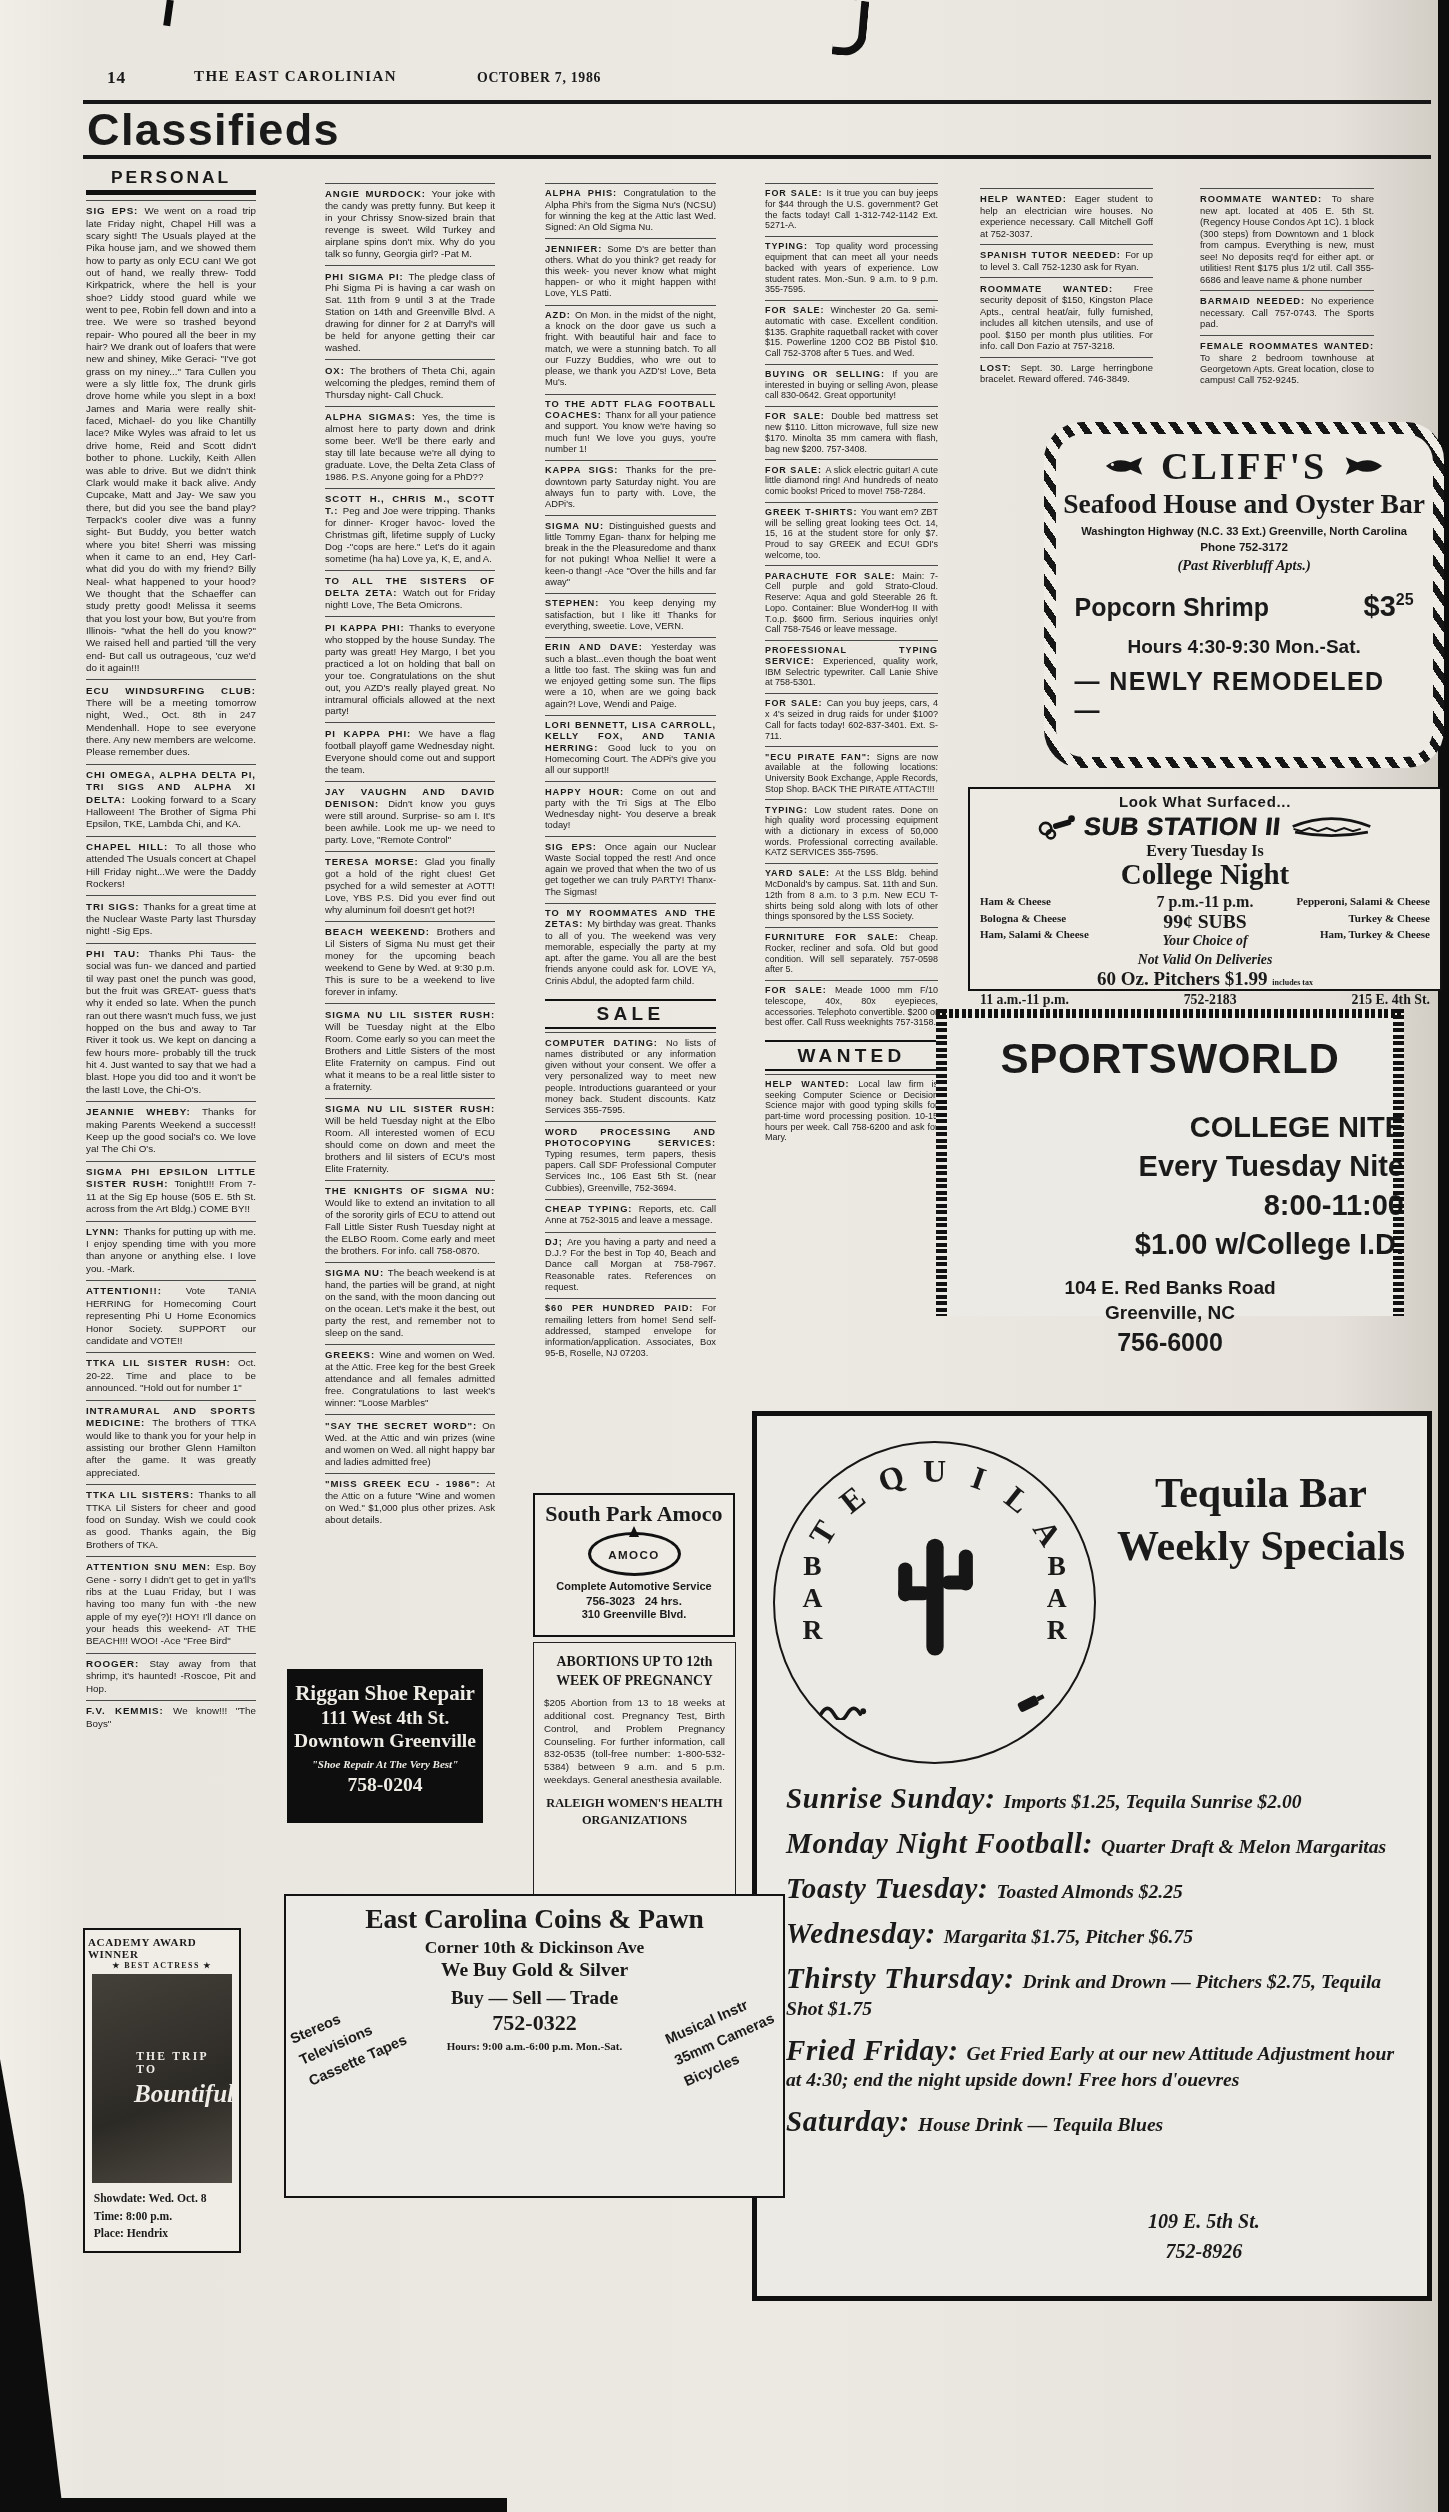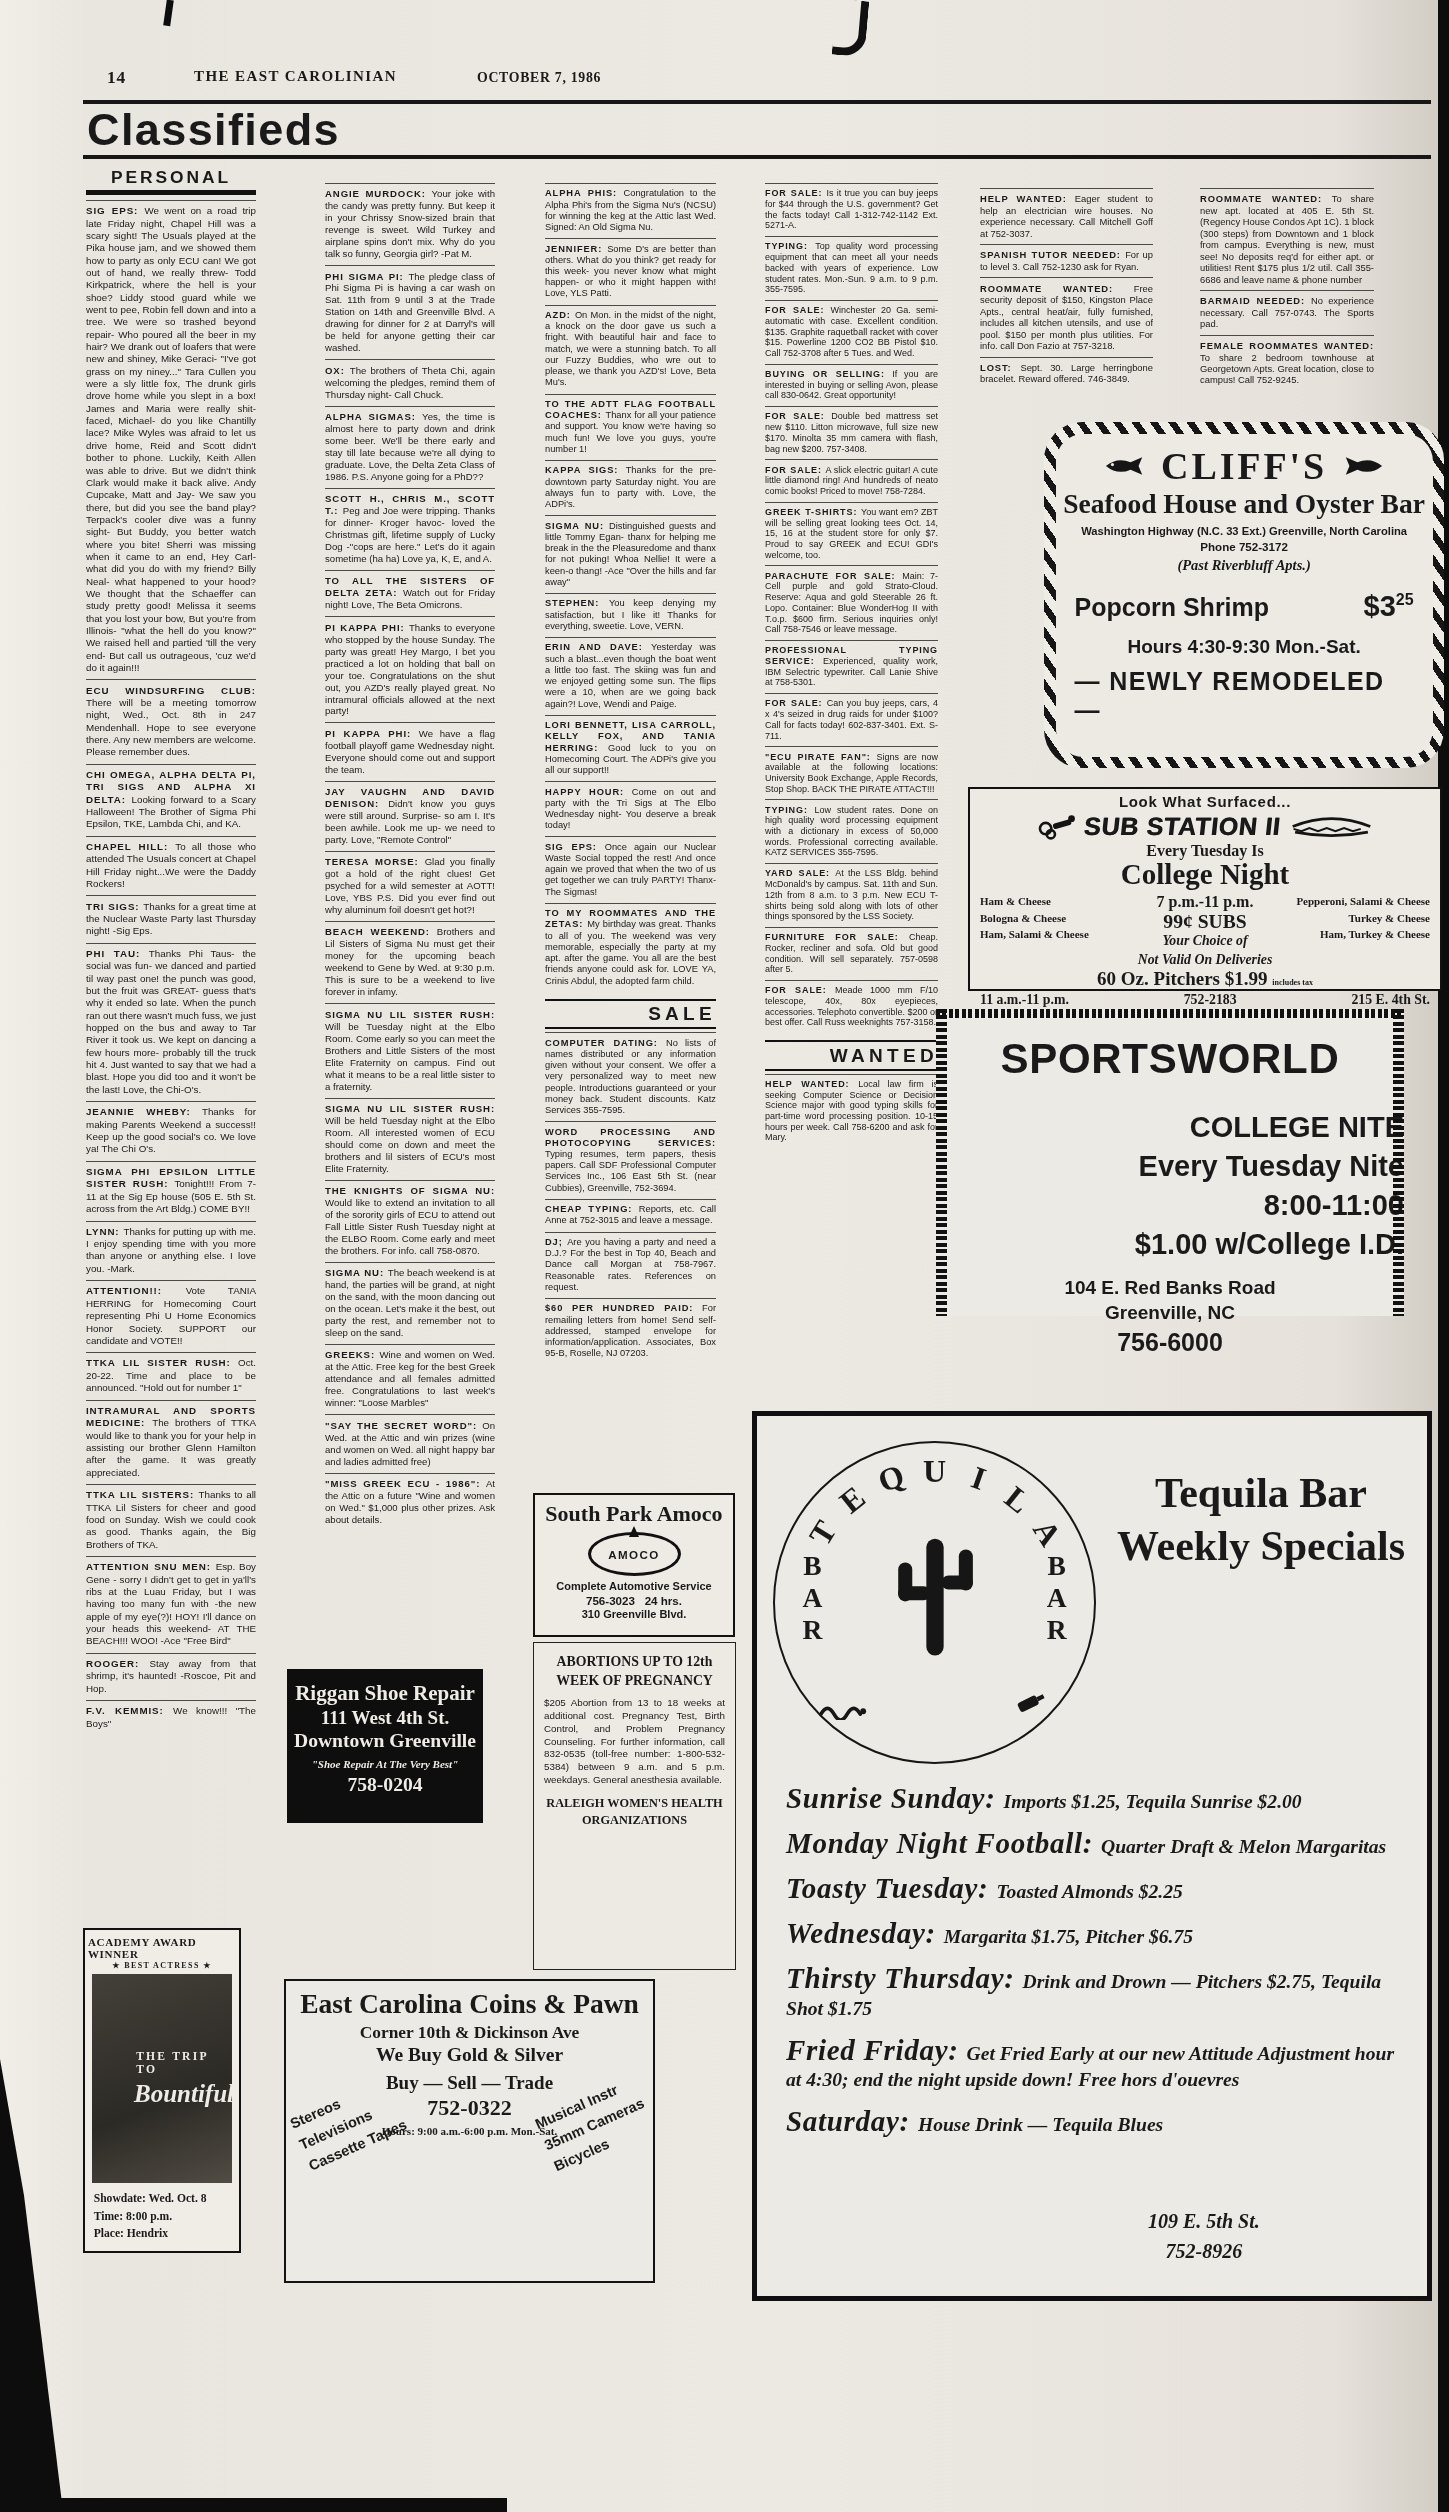--- a/index.html
+++ b/index.html
@@ -18,21 +18,21 @@
   
   .col{position:absolute;text-align:justify;overflow:hidden;}
   .c1{font-size:9.8px;line-height:1.26;}
   .c2{font-size:9.6px;line-height:1.25;}
   .c3{font-size:9.3px;line-height:1.21;}
   .c4{font-size:9px;line-height:1.19;}
   .c5,.c6{font-size:9.4px;line-height:1.22;}
   .col .item{padding:4.3px 0 5px;}
   .col .item{border-top:1.1px solid #4a4a4a;}
   .col .lead{font-weight:800;letter-spacing:0.9px;}
-  .sec-head{font:800 19px "Liberation Sans",sans-serif;letter-spacing:4.3px;text-align:right;
+  .sec-head{font:800 19px "Liberation Sans",sans-serif;letter-spacing:4.3px;text-align:center;
     border-top:2.9px solid #111;border-bottom:2.2px solid #111;margin:7.2px 0 2.9px;padding:2.2px 0;}
   
   .serif{font-family:"Liberation Serif",serif;}
   
   .cliffs-rope{background:repeating-linear-gradient(55deg,#161616 0 6.5px,#efece6 6.5px 15px);
     border-radius:38px;padding:11.6px;}
   .cliffs-in{background:#edeae4;border-radius:27.5px;height:100%;box-sizing:border-box;
     padding:10px 19px;display:flex;flex-direction:column;align-items:center;}
   .cliffs-name{font:800 38px "Liberation Serif",serif;letter-spacing:2.9px;}
   .cliffs-sub{font:800 27.5px "Liberation Serif",serif;white-space:nowrap;}
@@ -450,21 +450,21 @@
     <div class="am-ph"><span>756-3023</span> &nbsp; <span>24 hrs.</span></div>
     <div class="am-ad">310 Greenville Blvd.</div>
   </div>
 
   <div class="abs abort" style="left:533px;top:1642px;width:203px;height:328px;">
     <div class="ab-t serif">ABORTIONS UP TO 12th WEEK OF PREGNANCY</div>
     <div class="ab-b">$205 Abortion from 13 to 18 weeks at additional cost. Pregnancy Test, Birth Control, and Problem Pregnancy Counseling. For further information, call 832-0535 (toll-free number: 1-800-532-5384) between 9 a.m. and 5 p.m. weekdays. General anesthesia available.</div>
     <div class="ab-f serif">RALEIGH WOMEN'S HEALTH ORGANIZATIONS</div>
   </div>
 
-  <div class="abs coins" style="left:284px;top:1979px;width:371px;height:304px;">
+  <div class="abs coins" style="left:284px;top:1894px;width:501px;height:304px;">
     <div class="cn-t">East Carolina Coins &amp; Pawn</div>
     <div class="cn-a">Corner 10th &amp; Dickinson Ave</div>
     <div class="cn-buy">We Buy Gold &amp; Silver</div>
     <div class="cn-bst">Buy — Sell — Trade</div>
     <div class="cn-ph">752-0322</div>
     <div class="cn-hrs">Hours: 9:00 a.m.-6:00 p.m. Mon.-Sat.</div>
     <div class="cn-side" style="left:10px;top:109px;">
         <div class="item">Stereos</div>
         <div class="item">Televisions</div>
         <div class="item">Cassette Tapes</div>

